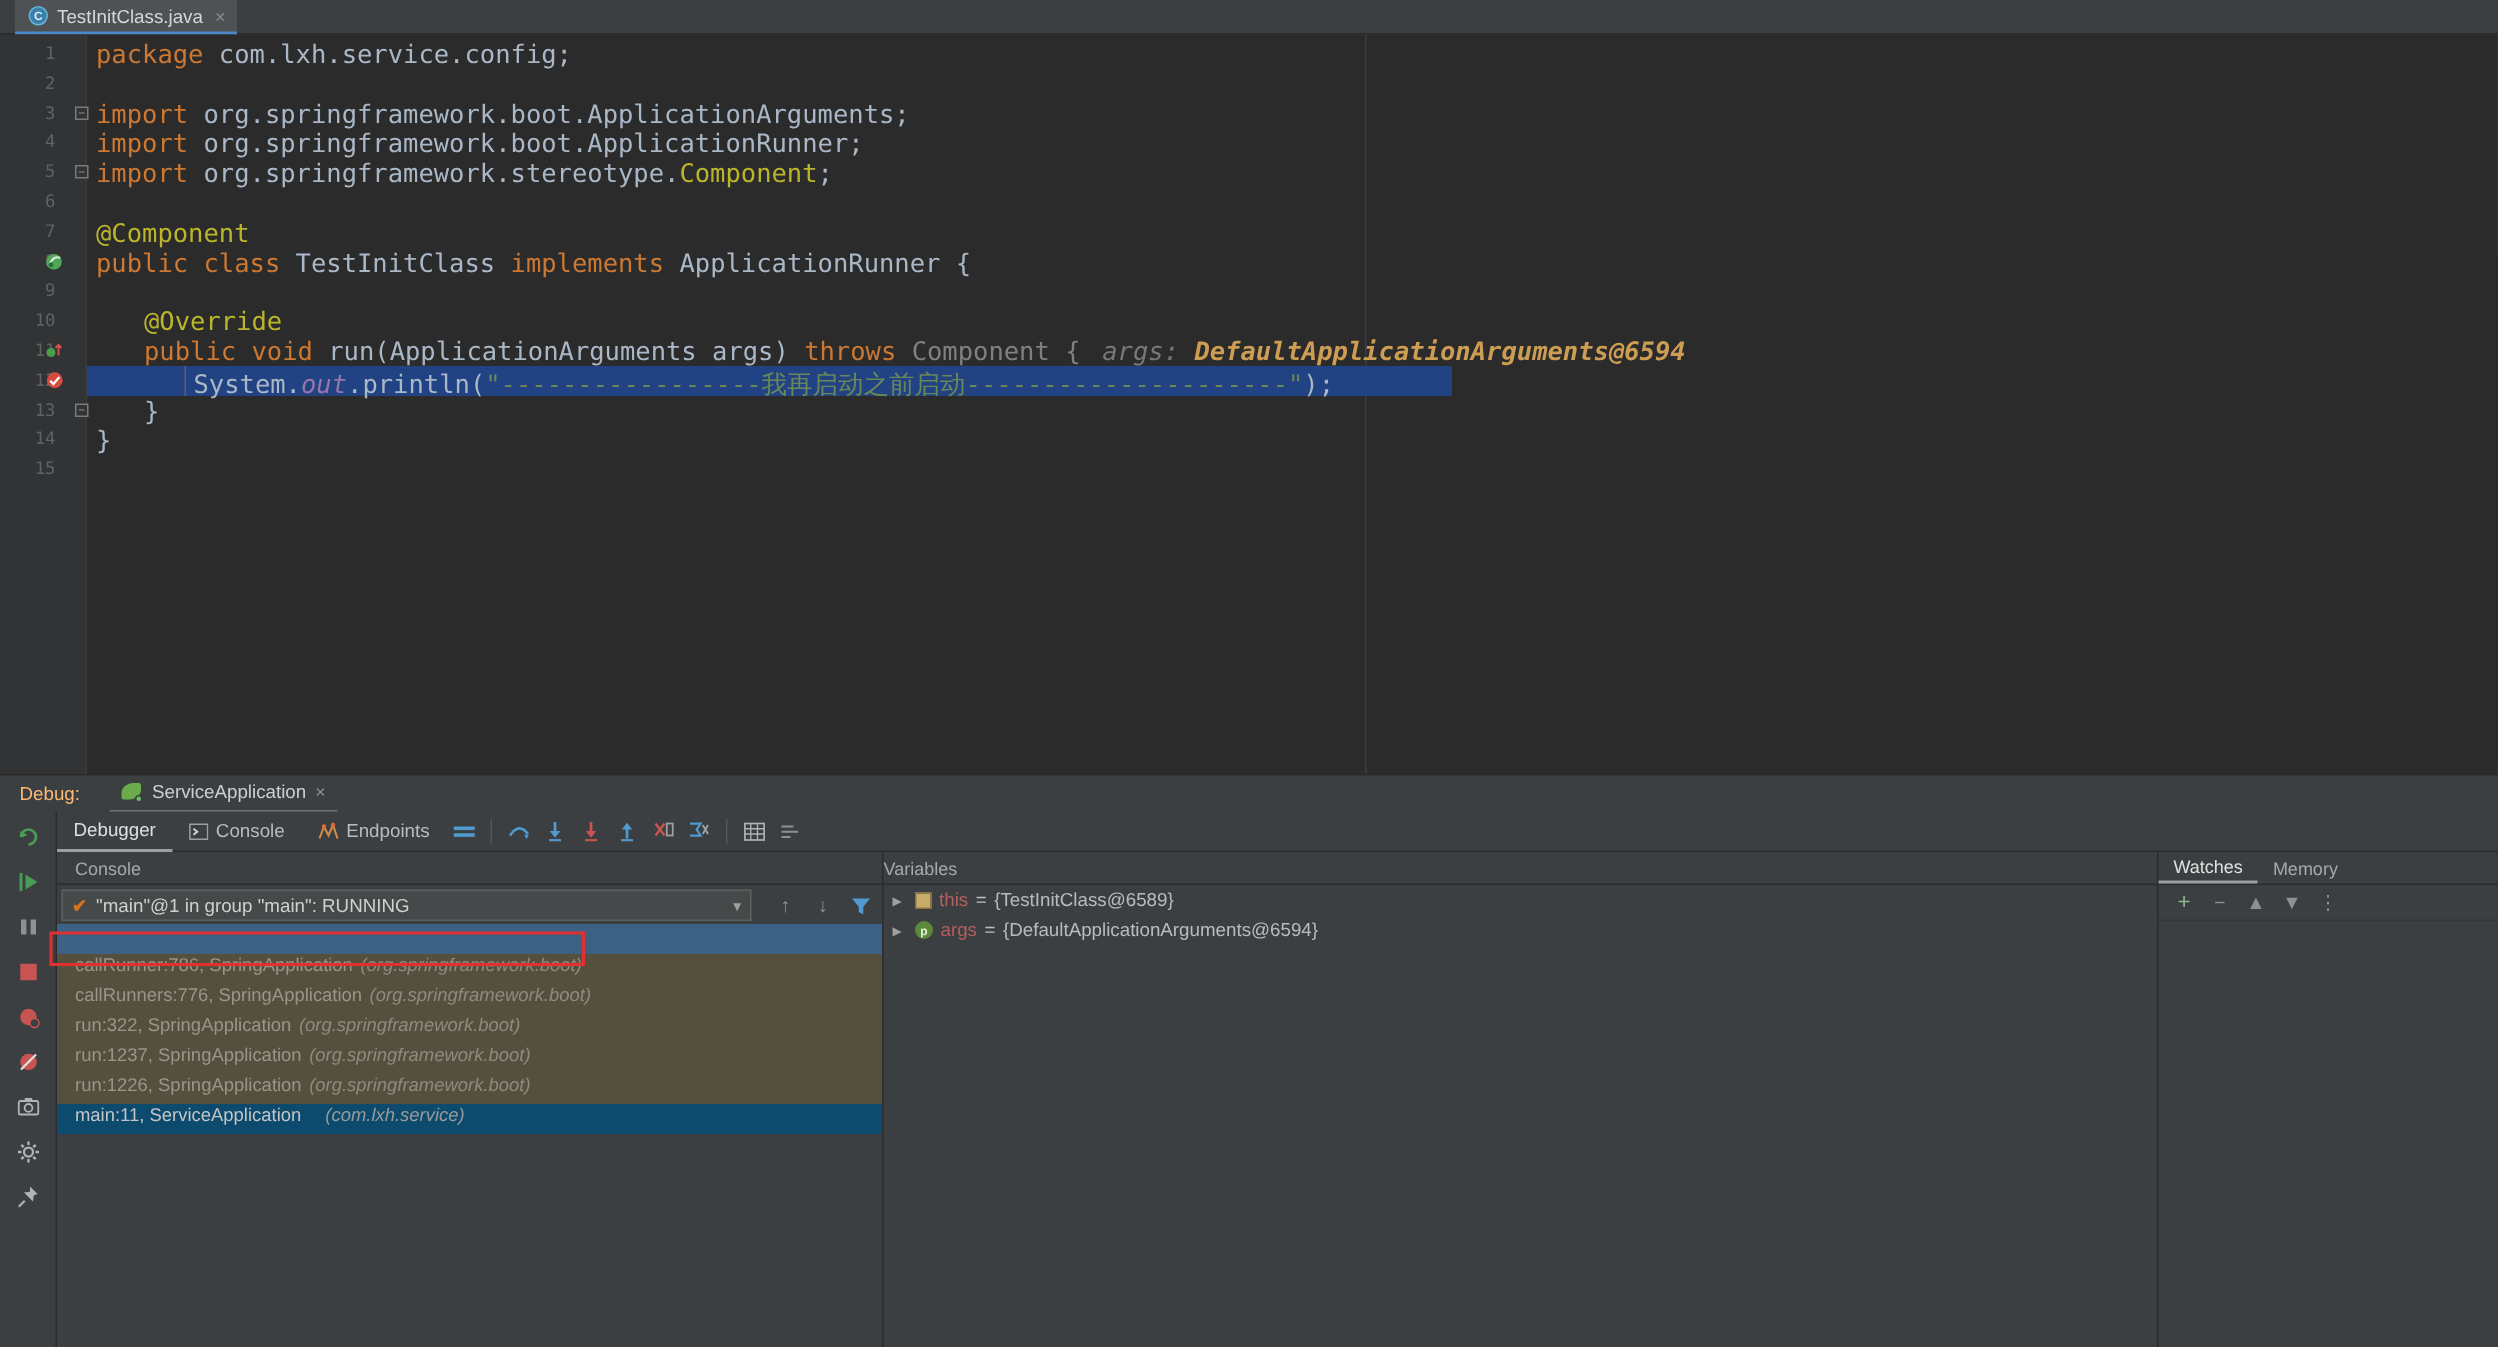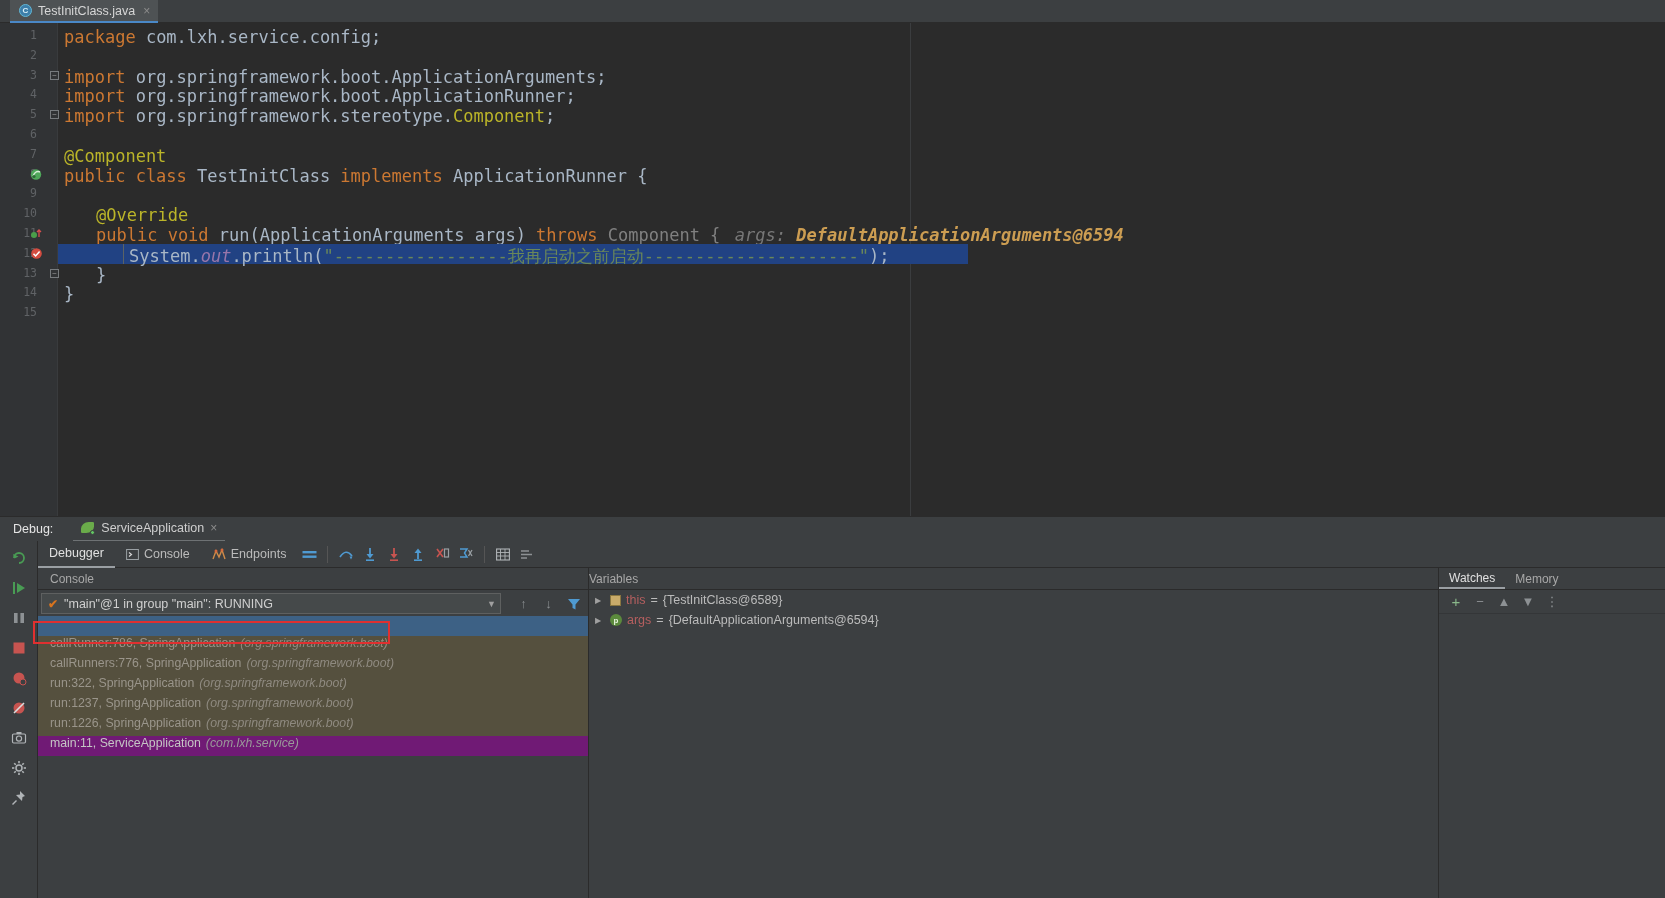--- a/index.html
+++ b/index.html
@@ -92,21 +92,21 @@
   .hint{ color: #787878; font-style: italic; }
   .hintv{ color: #cc9d52; font-style: italic; font-weight: bold; }
 
   
   .debug-head {
     position: absolute; left: 0; top: 516px; width: 1665px; height: 25px;
     background: #3c3f41;
     border-top: 1px solid #2b2b2b;
     display: flex; align-items: center;
   }
-  .debug-label { margin-left: 13px; font-size: 12.5px; color: #e5e5e5; }
+  .debug-label { margin-left: 13px; font-size: 12.5px; color: #fdba74; }
   .dbg-config {
     margin-left: 20px; height: 25px; display: flex; align-items: center; gap: 6px;
     padding: 0 8px; border-bottom: 2px solid #6e7274;
   }
   .spring-icon { width: 14px; height: 14px; position: relative; }
   .spring-icon .leaf {
     position: absolute; inset: 1px 1px 2px 0;
     background: #6aab4a; border-radius: 60% 10% 60% 10%;
   }
   .spring-icon .dot {
@@ -186,21 +186,21 @@
   }
   .frame-row {
     height: 20px; display: flex; align-items: flex-start;
     padding-left: 12px; font-size: 12.3px; white-space: nowrap;
   }
   .frame-row .pkg { font-style: italic; margin-left: 5px; }
   .frame-row.sel { background: #3d6185; color: #e6e6e6; }
   .frame-row.sel .pkg { color: #c9d4df; }
   .frame-row.lib { background: #55503e; color: #9a958b; }
   .frame-row.lib .pkg { color: #8f8a80; }
-  .frame-row.own { background: #701a75; color: #c5c5c5; }
+  .frame-row.own { background: #0c4a6e; color: #c5c5c5; gap: 11px; }
   .frame-row.own .pkg { color: #9a9a9a; }
   .sel-outline {
     position: absolute; left: 33px; top: 621px;
     width: 357px; height: 23px;
     border: 2px solid #e03030; pointer-events: none; z-index: 40;
   }
   .frames-blue-strip {
     position: absolute; left: 0; top: 0; width: 550px; height: 20px;
     background: #3d6185;
   }

